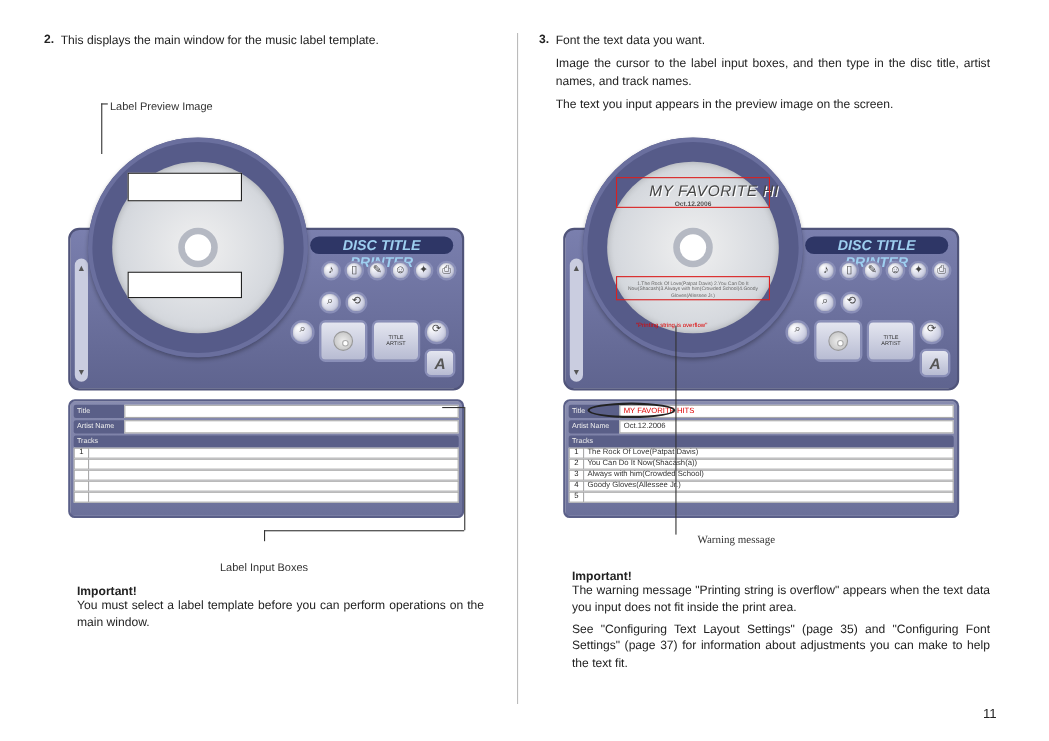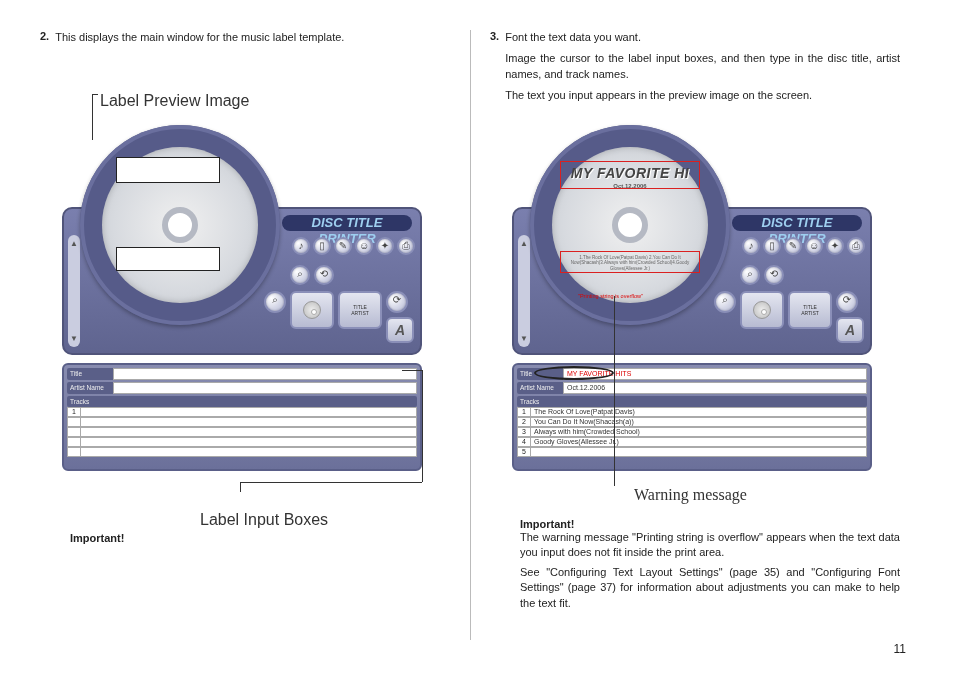--- a/index.html
+++ b/index.html
@@ -27,21 +27,21 @@
   .col.right { left: 450px; }
   .divider {
     position: absolute;
     left: 430px; top: 0;
     width: 1px; height: 610px;
     background: #bbb;
   }
   .step-row { display: flex; gap: 6px; }
   .step-num { font-weight: bold; }
   .step-body p { margin-bottom: 6px; line-height: 1.4; text-align: justify; }
-  .ann { font-size: 16px; color: #333; }
+  .ann { font-size: 10px; color: #333; }
   .ann-line-h { position: absolute; height: 1px; background: #333; }
   .ann-line-v { position: absolute; width: 1px; background: #333; }
   .important { font-weight: bold; margin-top: 8px; }
   .para { line-height: 1.4; text-align: justify; }
   .page-num {
     position: absolute;
     right: 48px; bottom: 18px;
     font-size: 12px;
     color: #222;
   }
@@ -73,22 +73,22 @@
     left: 60px; top: 60px;
     width: 36px; height: 36px;
     border-radius: 50%;
     background: #fff;
     border: 6px solid #b5b9c3;
   }
   .disc-title {
     position: absolute;
     left: 0; top: 18px;
     width: 156px;
-    text-align: center;
-    font-weight: bold;
+    text-align: right;
+    font-weight: normal;
     font-size: 14px;
     font-style: italic;
     letter-spacing: .5px;
     color: #444;
     text-shadow: 1px 1px 0 #fff;
   }
   .disc-sub {
     position: absolute;
     left:0; top: 36px; width: 156px;
     text-align:center;
@@ -341,20 +341,21 @@
     </div>
 
     <div class="ann-line-v" style="left:382px;top:340px;height:112px;"></div>
     <div class="ann-line-h" style="left:362px;top:340px;width:20px;"></div>
     <div class="ann-line-h" style="left:200px;top:452px;width:182px;"></div>
     <div class="ann-line-v" style="left:200px;top:452px;height:10px;"></div>
     <div class="ann" style="position:absolute;left:160px;top:465px;margin-top:16px;">Label Input Boxes</div>
 
     <div style="position:absolute;left:30px;top:494px;width:370px;">
       <p class="important">Important!</p>
+      <p class="para">You must select a label template before you can perform operations on the main window.</p>
     </div>
   </div>
 
   <div class="col right">
     <div class="step-row">
       <div class="step-num">3.</div>
       <div class="step-body">
         <p>Font the text data you want.</p>
         <p>Image the cursor to the label input boxes, and then type in the disc title, artist names, and track names.</p>
         <p>The text you input appears in the preview image on the screen.</p>

